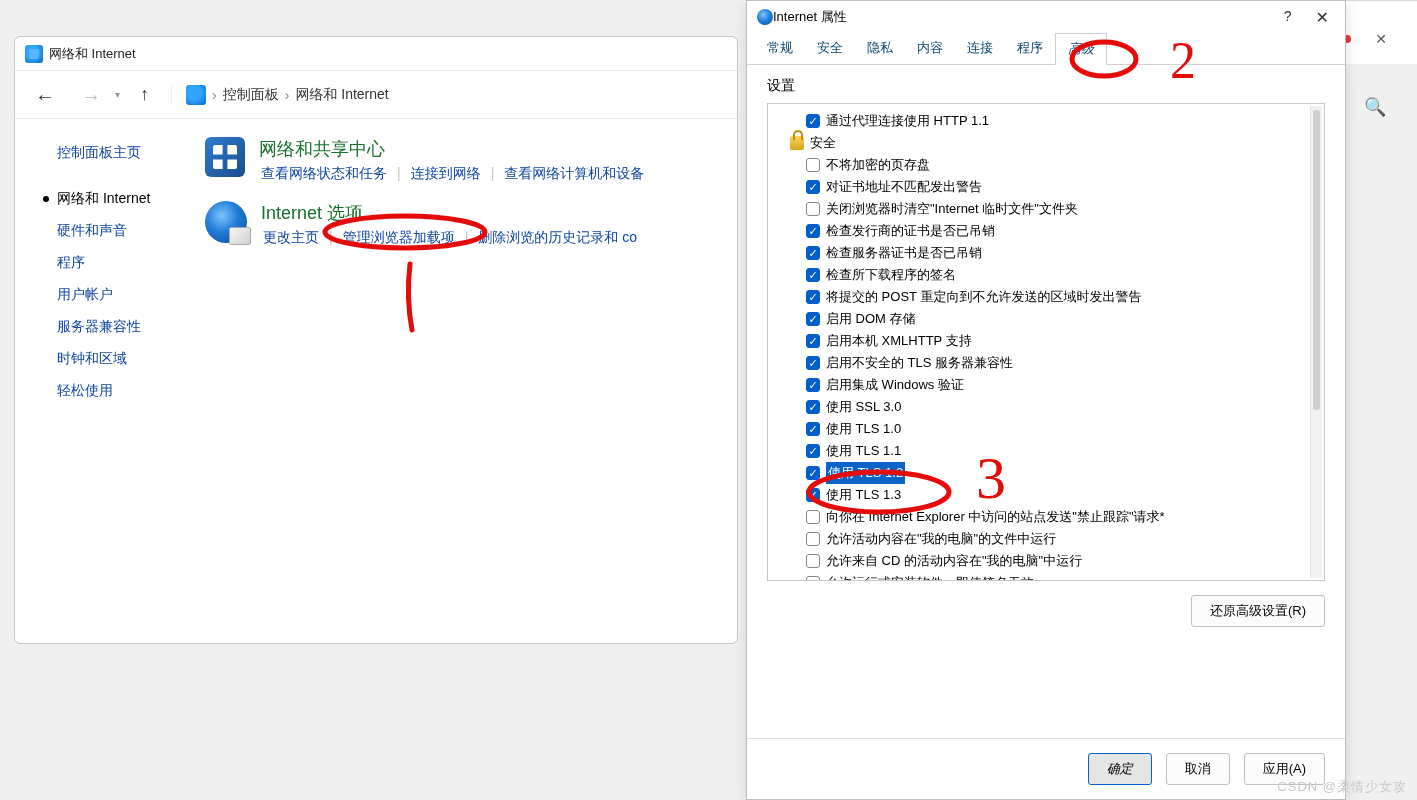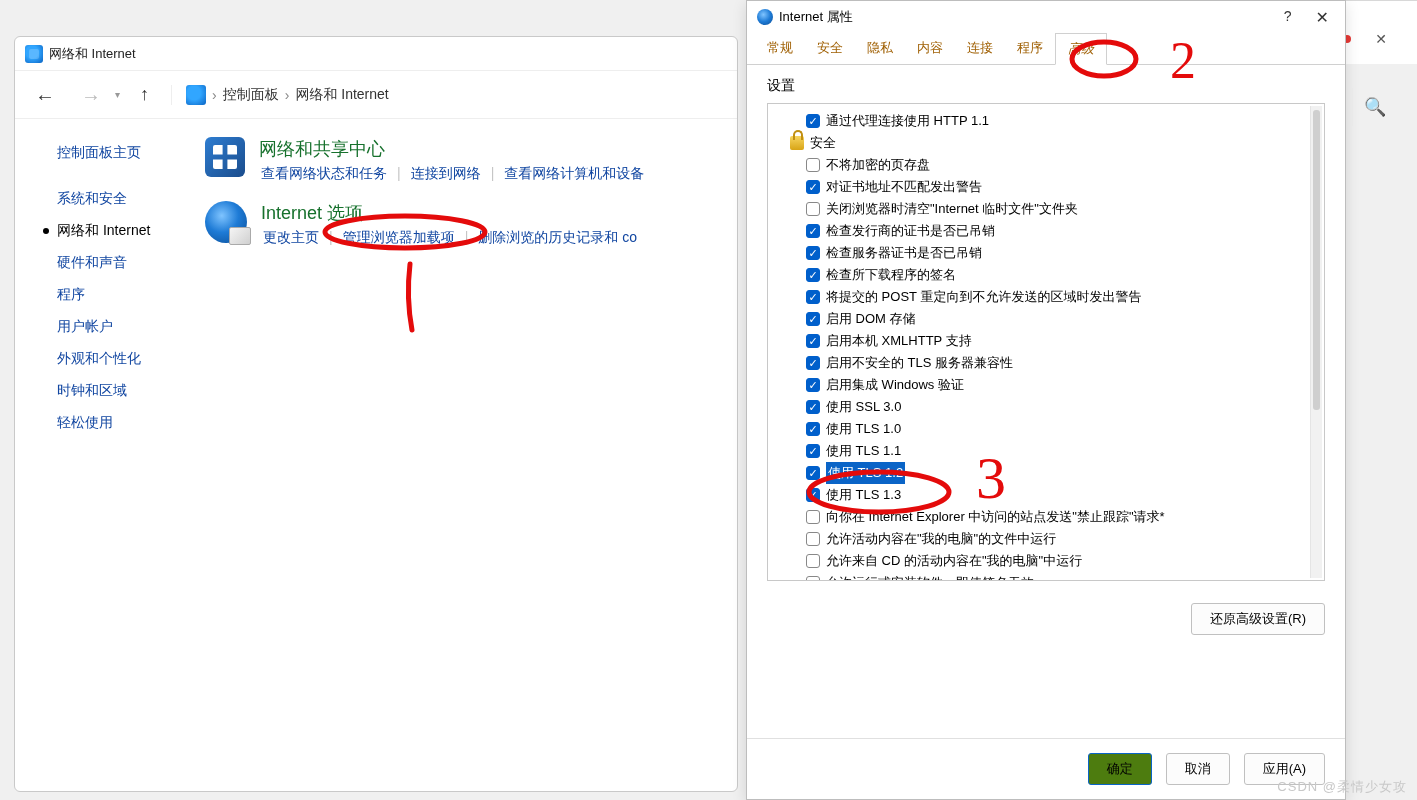--- a/index.html
+++ b/index.html
@@ -35,21 +35,21 @@
     border-left: 1px solid #eee;
   }
   .red-dot { width: 8px; height: 8px; border-radius: 50%; background: #e53935; display: inline-block; margin-left: 2px; }
 
   
   .cp-window {
     position: absolute;
     left: 14px;
     top: 36px;
     width: 724px;
-    height: 756px;
+    height: 608px;
     background: #fff;
     border: 1px solid #c9c9c9;
     border-radius: 6px;
     display: flex;
     flex-direction: column;
     overflow: hidden;
   }
   .cp-titlebar {
     height: 34px;
     display: flex;
@@ -162,37 +162,37 @@
     background: #fff;
     border: 1px solid #bdbdbd;
     display: flex;
     flex-direction: column;
     box-shadow: 0 4px 14px rgba(0,0,0,.12);
   }
   .ip-titlebar {
     height: 32px; display: flex; align-items: center; padding: 0 10px;
     font-size: 13px; justify-content: space-between;
   }
-  .ip-title-left { display: flex; align-items: center; gap: 6px; }
+  .ip-title-left { display: flex; align-items: center; gap: 0; }
   .ip-title-icon {
     width: 16px; height: 16px; border-radius: 50%;
     background: radial-gradient(circle at 40% 35%, #7fc4ff 0%, #1e7bd6 50%, #0a4a92 100%);
   }
   .ip-title-right { display: flex; gap: 18px; font-size: 14px; color: #333; }
   .ip-close-x { font-size: 16px; padding: 0 6px; }
 
   .ip-tabs {
     display: flex;
     border-bottom: 1px solid #d0d0d0;
     padding: 0 8px;
     font-size: 13px;
   }
   .ip-tab {
     padding: 6px 12px 6px;
-    color: #a16207;
+    color: #0c4a6e;
     cursor: pointer;
   }
   .ip-tab.active {
     border: 1px solid #d0d0d0;
     border-bottom: 1px solid #fff;
     background: #fff;
     margin-bottom: -1px;
     font-style: italic;
   }
 
@@ -222,30 +222,30 @@
     border-radius: 2px; position: relative;
     display: inline-block;
   }
   .lock-icon::before { content:""; position:absolute; top:-6px; left:3px; width:6px; height:8px; border:2px solid #c18f10; border-bottom:none; border-radius:6px 6px 0 0;}
   .ip-scrollbar {
     position: absolute; right: 2px; top: 2px; bottom: 2px; width: 12px;
     background: #f1f1f1; border-left: 1px solid #e4e4e4;
   }
   .ip-thumb { position: absolute; left: 2px; right: 2px; top: 4px; height: 300px; background: #cfcfcf; border-radius: 3px; }
 
-  .ip-restore-row { display: flex; justify-content: flex-end; margin-top: 22px; }
+  .ip-restore-row { display: flex; justify-content: flex-end; margin-top: 14px; }
   .btn {
     font-size: 13px; padding: 6px 18px; border: 1px solid #c0c0c0; background: #fcfcfc;
     border-radius: 3px; cursor: pointer;
   }
   .ip-button-bar {
     display: flex; gap: 14px; justify-content: flex-end;
     padding: 14px 20px; border-top: 1px solid #e0e0e0;
   }
-  .btn.primary { border-color: #0a64c7; background: #4d7c0f; }
+  .btn.primary { border-color: #0a64c7; background: #e5e5e5; font-style: italic; }
 
   .watermark {
     position: absolute; right: 10px; bottom: 4px;
     color: #c8c8c8; font-size: 13px; letter-spacing: 1px;
     pointer-events: none;
   }
 
   
   .anno { position: absolute; pointer-events: none; }
   .anno svg text { font-family: "Comic Sans MS","Segoe Script",cursive; fill:#e40b0b; }
@@ -279,26 +279,25 @@
       <span class="bc-sep">›</span>
       <span>网络和 Internet</span>
     </div>
   </div>
 
   <div class="cp-body">
     <div class="cp-sidebar">
       <div class="cp-side-item" style="color:#1146a1;margin-bottom:14px">控制面板主页</div>
 
       <div id="cp-side-list">
-          <div class="cp-side-item">系统和安全</div>
           <div class="cp-side-item active">网络和 Internet</div>
           <div class="cp-side-item">硬件和声音</div>
           <div class="cp-side-item">程序</div>
           <div class="cp-side-item">用户帐户</div>
-          <div class="cp-side-item">外观和个性化</div>
+          <div class="cp-side-item">服务器兼容性</div>
           <div class="cp-side-item">时钟和区域</div>
           <div class="cp-side-item">轻松使用</div>
         </div>
     </div>
 
     <div class="cp-content">
       <div id="cp-sections">
           <div class="cp-section">
             <div class="section-icon icon-network"></div>
             <div class="section-body">

